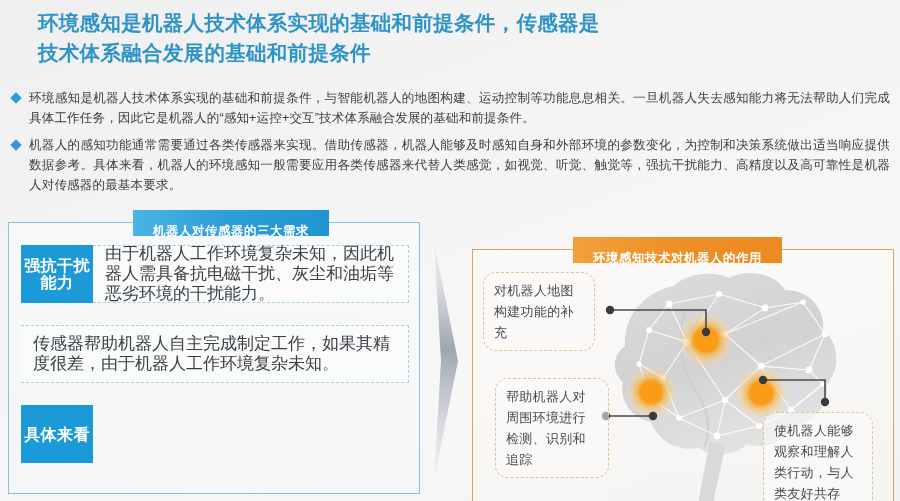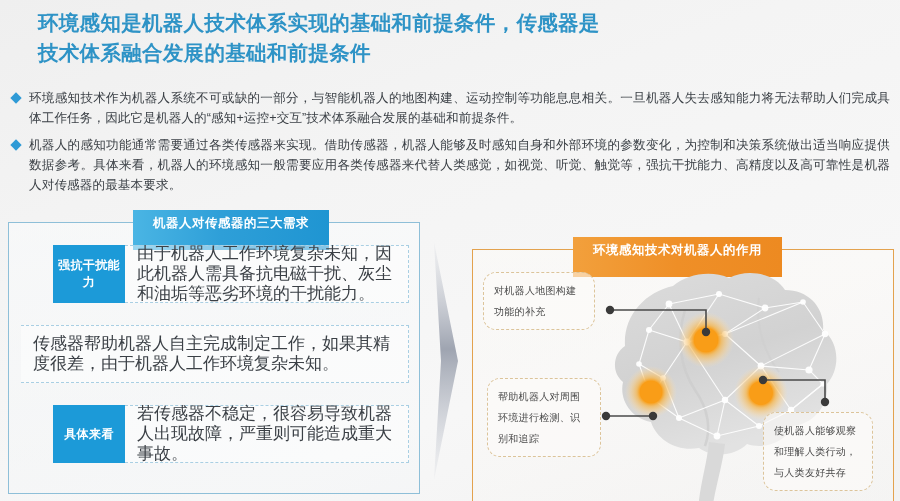--- a/index.html
+++ b/index.html
@@ -69,29 +69,29 @@
   }
   .panel-right {
     left: 472px; width: 422px;
     border: 1.5px solid #e3a24e;
     background: linear-gradient(180deg, rgba(253,251,248,0.5), rgba(249,247,244,0.3));
     margin-top: 27px;
   }
   .panel-cap {
     position: absolute;
     top: -13px;
-    height: 40px;
+    height: 26px;
     line-height: 26px;
     text-align: center;
     color: #ffffff;
     font-size: 12.4px;
     font-weight: 700;
     letter-spacing: 0.6px;
     white-space: nowrap;
-    padding: 0 20px;
+    padding: 8px 20px;
     box-sizing: border-box;
   }
   .cap-blue {
     left: 124px;
     background: linear-gradient(90deg, #4ab5e4 0%, #2e9fd8 45%, #1f95d2 100%);
   }
   .cap-orange {
     left: 100px;
     background: linear-gradient(90deg, #f2a03c 0%, #ef8f27 50%, #ed8a21 100%);
   }
@@ -105,29 +105,28 @@
   .req-row {
     display: flex;
     align-items: stretch;
     margin-bottom: 22px;
     height: 58px;
   }
   .req-label {
     flex: 0 0 72px;
     background: #1c9ad8;
     color: #ffffff;
-    font-size: 12px;
+    font-size: 16px;
     font-weight: 600;
     line-height: 17px;
     display: flex;
     align-items: center;
     justify-content: center;
     text-align: center;
     letter-spacing: 0.4px;
-    margin-left: 32px;
   }
   .req-body {
     flex: 1 1 auto;
     border: 1px dashed #a9cfe3;
     border-left: none;
     box-sizing: border-box;
     display: flex;
     align-items: center;
     padding: 4px 10px 4px 12px;
     color: #3b4046;
@@ -148,44 +147,44 @@
     position: absolute;
     left: 0; top: 0; right: 0; bottom: 0;
     overflow: hidden;
   }
   .callout {
     position: absolute;
     border: 1.4px dashed #dcc49a;
     border-radius: 13px;
     background: rgba(253,252,250,0.55);
     color: #4a4a4a;
-    font-size: 10px;
+    font-size: 13px;
     line-height: 21px;
     padding: 7px 10px;
     box-sizing: border-box;
     letter-spacing: 0.3px;
   }
   .callout-1 { left: 10px;  top: 22px;  width: 112px; }
-  .callout-2 { left: 14px;   top: 128px; width: 114px; }
+  .callout-2 { left: 22px;   top: 128px; width: 114px; }
   .callout-3 { left: 290px; top: 162px; width: 110px; }
 
   .conn { position: absolute; left: 0; top: 0; width: 422px; height: 272px; pointer-events: none; }
 </style>
 </head>
 <body>
 
 <div class="title">
   <span>环境感知是机器人技术体系实现的基础和前提条件，传感器是</span>
   <span class="l2">技术体系融合发展的基础和前提条件</span>
 </div>
 
 <div class="bullets">
   <div class="bullet-row">
     <span class="diamond"></span>
-    <span class="bullet-text">环境感知技术作为机器人系统不可或缺的一部分，与智能机器人的地图构建、运动控制等功能息息相关。一旦机器人失去感知能力将无法帮助人们完成具体工作任务，因此它是机器人的“感知+运控+交互”技术体系融合发展的基础和前提条件。</span>
+    <span class="bullet-text">环境感知是机器人技术体系实现的基础和前提条件，与智能机器人的地图构建、运动控制等功能息息相关。一旦机器人失去感知能力将无法帮助人们完成具体工作任务，因此它是机器人的“感知+运控+交互”技术体系融合发展的基础和前提条件。</span>
   </div>
   <div class="bullet-row">
     <span class="diamond"></span>
     <span class="bullet-text">机器人的感知功能通常需要通过各类传感器来实现。借助传感器，机器人能够及时感知自身和外部环境的参数变化，为控制和决策系统做出适当响应提供数据参考。具体来看，机器人的环境感知一般需要应用各类传感器来代替人类感觉，如视觉、听觉、触觉等，强抗干扰能力、高精度以及高可靠性是机器人对传感器的最基本要求。</span>
   </div>
 </div>
 
 <div class="panel panel-left">
   <div class="panel-cap cap-blue">机器人对传感器的三大需求</div>
 
@@ -195,21 +194,20 @@
       <div class="req-label">强抗干扰能力</div>
       <div class="req-body">由于机器人工作环境复杂未知，因此机器人需具备抗电磁干扰、灰尘和油垢等恶劣环境的干扰能力。</div>
     </div>
 
     <div class="req-row">
       <div class="req-body">传感器帮助机器人自主完成制定工作，如果其精度很差，由于机器人工作环境复杂未知。</div>
     </div>
 
     <div class="req-row">
       <div class="req-label">具体来看</div>
-      <div class="req-body">若传感器不稳定，很容易导致机器人出现故障，严重则可能造成重大事故。</div>
     </div>
 
   </div>
 </div>
 
 <svg class="arrow" viewBox="0 0 34 250">
   <defs>
     <linearGradient id="arrGrad" x1="0" y1="0" x2="0" y2="1">
       <stop offset="0%" stop-color="#c9cdd6" stop-opacity="0.15"></stop>
       <stop offset="45%" stop-color="#9aa0ad" stop-opacity="0.95"></stop>

